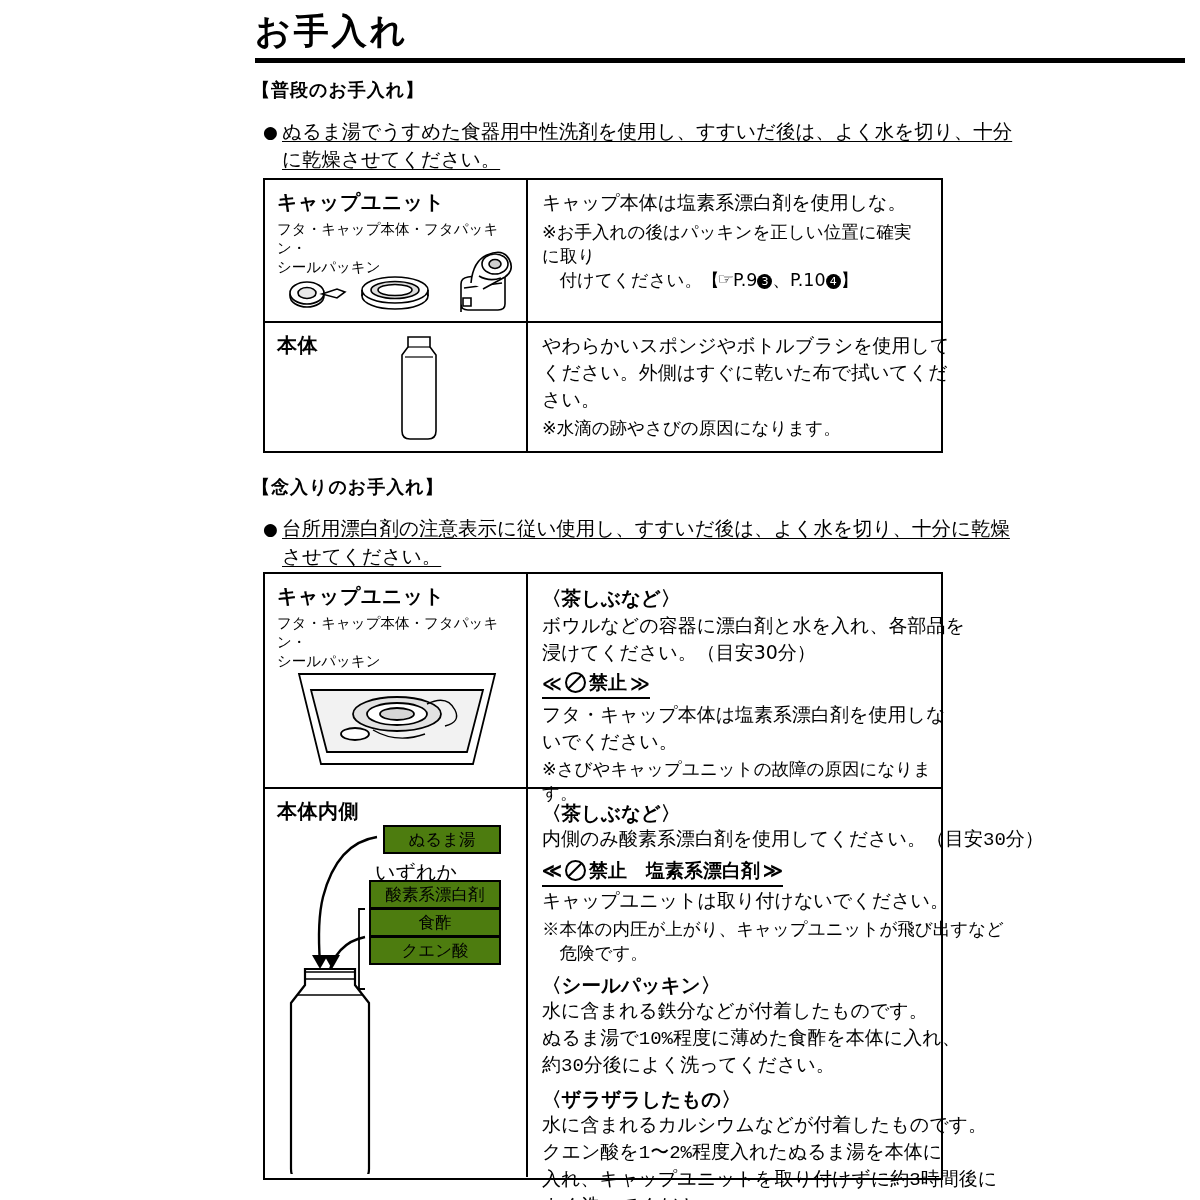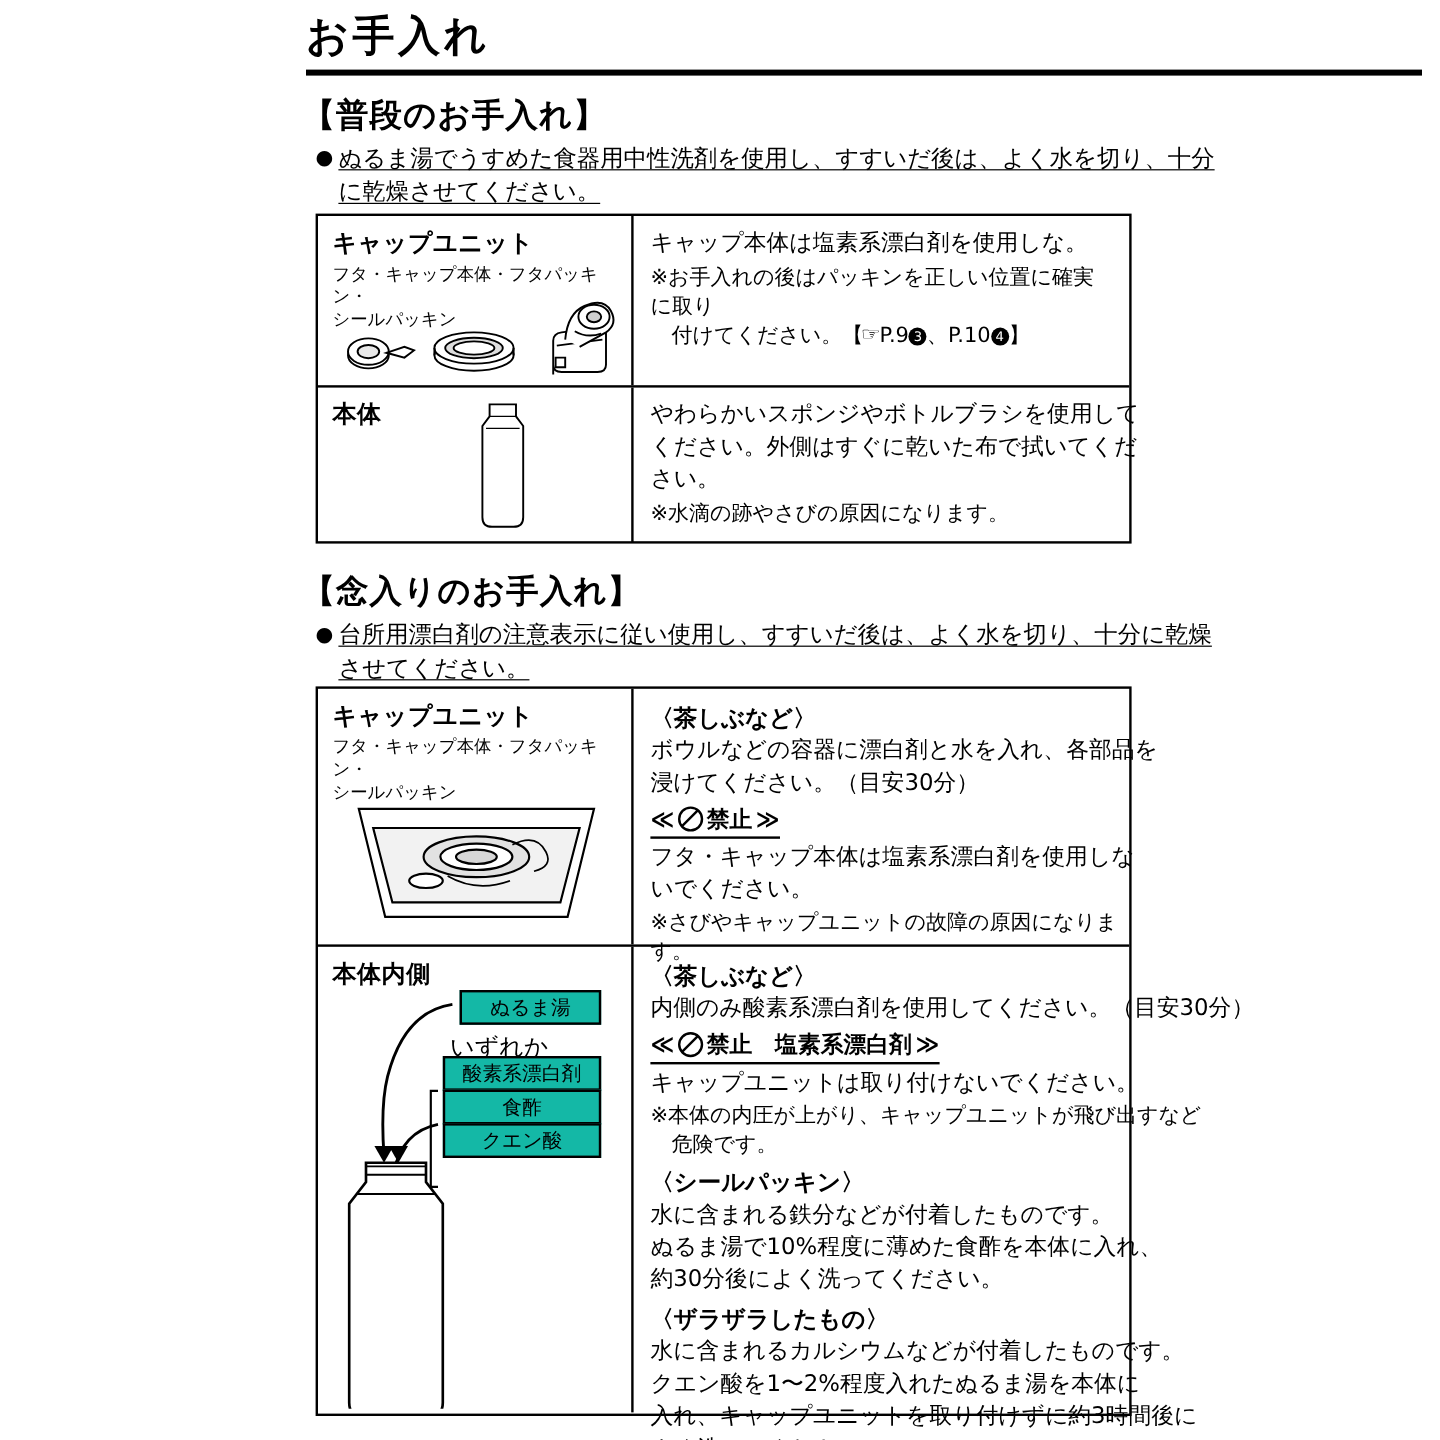--- a/index.html
+++ b/index.html
@@ -34,21 +34,21 @@
   .page-header .title {
     font-size: 35px;
     font-weight: bold;
     letter-spacing: 3px;
     line-height: 1.25;
   }
 
   
   .section-heading {
     position: absolute;
-    font-size: 27px;
+    font-size: 18px;
     font-weight: bold;
     letter-spacing: 1px;
   }
   #sec1-heading { left: 252px; top: 78px; }
   #sec2-heading { left: 252px; top: 475px; }
 
   
   .bullet-block {
     position: absolute;
     font-size: 19.5px;
@@ -79,21 +79,21 @@
   #table2 { left: 263px; top: 572px; width: 680px; height: 608px; }
 
   .care-row {
     display: flex;
     flex: 0 0 auto;
     box-sizing: border-box;
   }
   #table1 .row1 { height: 143px; border-bottom: 2.5px solid #000; }
   #table1 .row2 { height: 129px; }
   #table2 .row1 { height: 215px; border-bottom: 2.5px solid #000; }
-  #table2 .row2 { height: 388px; }
+  #table2 .row2 { height: 388px; font-family: Liberation Mono, monospace; }
 
   .cell-left {
     width: 263px;
     flex: 0 0 263px;
     border-right: 2.5px solid #000;
     box-sizing: border-box;
     padding: 9px 8px 4px 12px;
     position: relative;
   }
   .cell-right {
@@ -181,21 +181,21 @@
     transform: translateX(-50%) rotate(45deg);
   }
 
   
   .illus { position: absolute; }
 
   
   .lbl-box {
     position: absolute;
     border: 2px solid #000;
-    background: #14b8a6;
+    background: #4d7c0f;
     font-size: 16.5px;
     text-align: center;
     box-sizing: border-box;
     padding: 2px 0 1px 0;
     white-space: nowrap;
   }
   .plain-lbl {
     position: absolute;
     font-size: 20px;
     white-space: nowrap;

